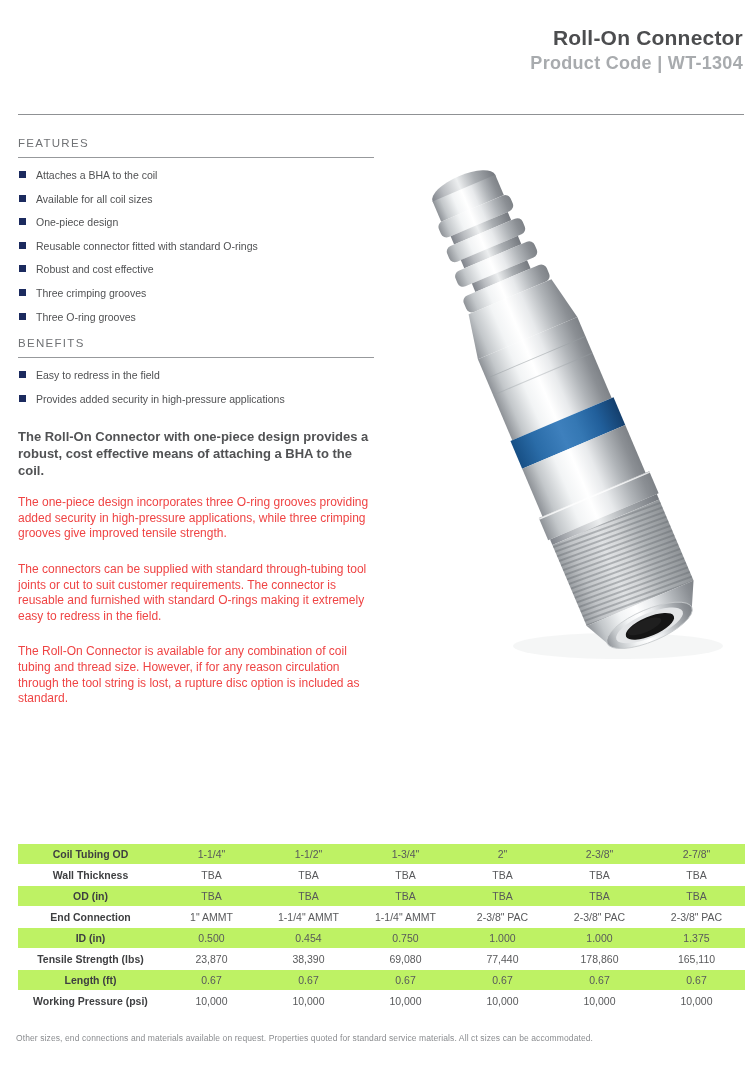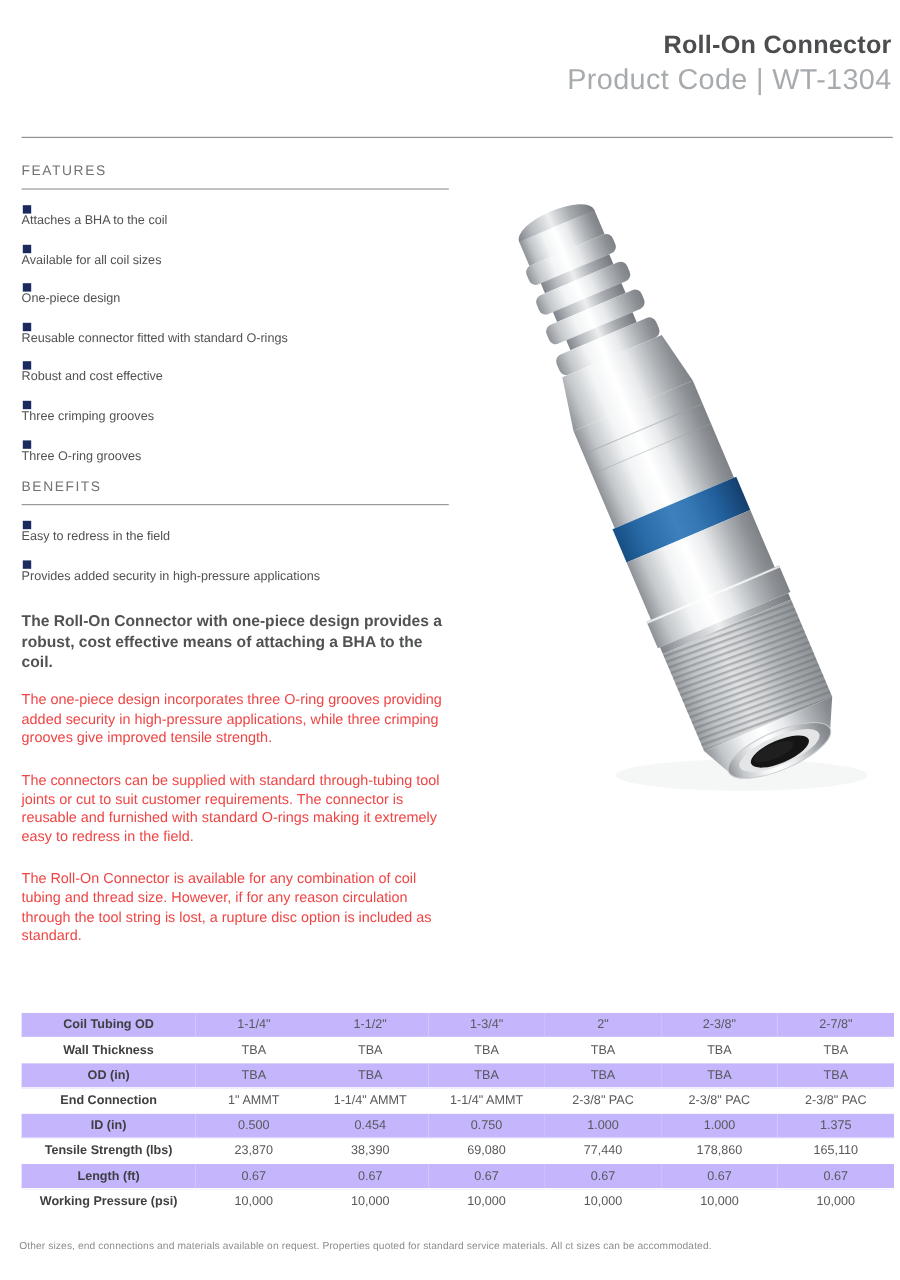--- a/index.html
+++ b/index.html
@@ -6,50 +6,50 @@
   body{
     width:750px;height:1067px;position:relative;background:#ffffff;
     font-family:"Liberation Sans","DejaVu Sans",sans-serif;
     -webkit-font-smoothing:antialiased;overflow:hidden;
   }
   .page{position:absolute;inset:0;}
 
   
   .header{position:absolute;top:26px;right:7px;text-align:right;}
   .title{font-size:21px;font-weight:700;color:#4c4d4f;letter-spacing:.2px;line-height:1.15;}
-  .subtitle{font-size:24px;font-weight:400;color:#a8abae;letter-spacing:.3px;margin-top:3px;margin-left:25px;}
+  .subtitle{font-size:18px;font-weight:700;color:#a8abae;letter-spacing:.3px;margin-top:3px;margin-left:25px;}
 
   .top-rule{position:absolute;left:18px;right:6px;top:114px;height:1px;background:#8f9194;}
 
   
   .left-col{position:absolute;left:18px;top:125px;width:356px;}
   .section-heading{font-size:11.5px;color:#707275;letter-spacing:1.3px;font-weight:400;margin-top:12px;}
   .heading-rule{height:1px;background:#97999c;margin-top:8px;width:100%;}
   ul.bullet-list{list-style:none;margin:6px 0 0 0;padding:0;}
-  ul.bullet-list li{display:flex;align-items:flex-start;margin-top:11px;min-height:10px;flex-direction:column;}
+  ul.bullet-list li{display:flex;align-items:flex-start;margin-top:11px;min-height:10px;}
   .bullet{flex:0 0 auto;width:7px;height:7px;background:#1b2a5e;margin:2px 10px 0 1px;}
   .li-text{font-size:10.5px;color:#505153;line-height:1.2;}
   .features-block .heading-rule{margin-bottom:4px;}
   .intro-bold{font-size:13px;font-weight:700;color:#515254;line-height:1.28;margin:24px 0 0 0;width:356px;}
   .body-para{font-size:12px;color:#ef4444;line-height:1.3;margin:16px 0 0 0;width:352px;}
   .body-para + .body-para{margin-top:20px;}
 
   
   .product-figure{position:absolute;left:383px;top:148px;width:345px;height:525px;}
 
   
   table.spec{
     position:absolute;left:18px;top:843px;width:727px;
     border-collapse:collapse;table-layout:fixed;
   }
   table.spec td{
     height:20px;padding:0 2px;text-align:center;vertical-align:middle;
     font-size:10.5px;color:#58595b;border-top:1.5px solid #fff;border-bottom:1.5px solid #fff;
   }
-  table.spec tr.striped td{background:#c4b5fd;}
+  table.spec tr.striped td{background:#bef264;}
   table.spec td.row-label{font-weight:700;color:#3e3f41;}
 
   .footer-note{
     position:absolute;left:16px;top:1033px;width:720px;
     font-size:8.5px;color:#8a8c8f;letter-spacing:.1px;
   }
 </style>
 </head>
 <body>
 

